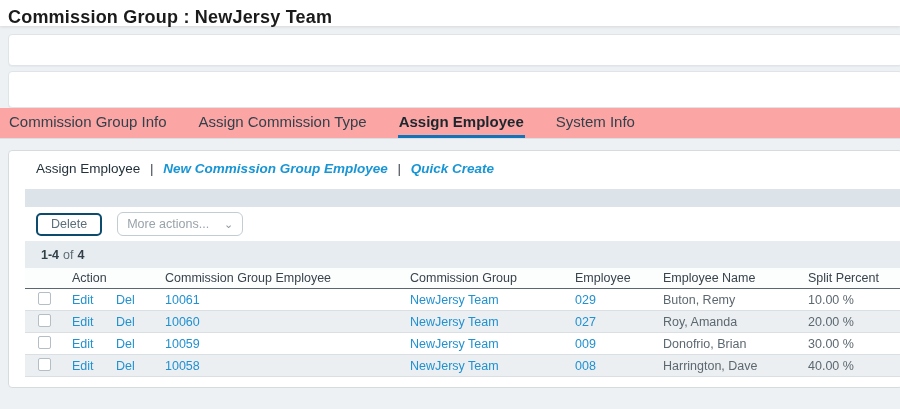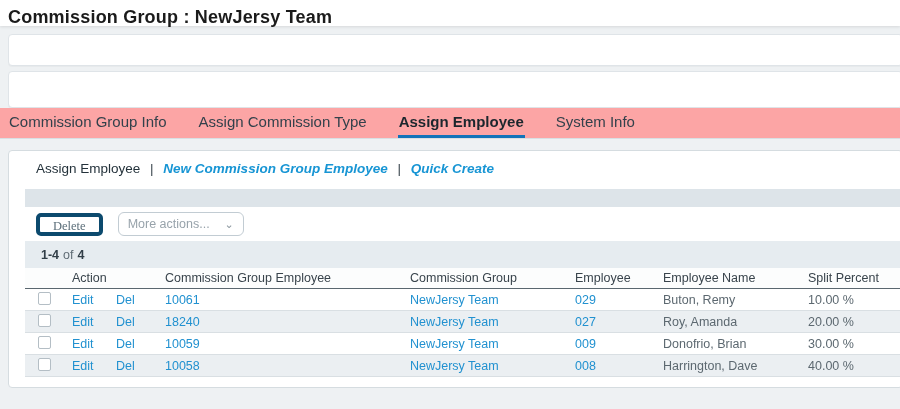--- a/index.html
+++ b/index.html
@@ -43,22 +43,22 @@
   }
   .subheader { padding:10px 0 0 27px; font-size:13.5px; }
   .subheader .sh-title { color:#24323b; }
   .subheader .sep { color:#3a464e; padding:0 6px; }
   .subheader a { color:#1795d4; font-weight:bold; text-decoration:none;font-style:italic; }
   
   .table-block { margin:13px 0 0 16px; }
   .top-strip { height:18px; background:#dde4e9; }
   .toolbar { background:#fff; height:34px; display:flex; align-items:center; padding-left:11px; }
   .btn-delete {
-    background:#fff; border:4px solid #0c4a6e; border-radius:5px;
-    color:#5b6e79; font-size:12.5px; font-family:Liberation Serif, serif;
+    background:#fff; border:2px solid #0c4a6e; border-radius:5px;
+    color:#5b6e79; font-size:12.5px; font-family:Liberation Sans, sans-serif;
     padding:2px 13px; height:23px; cursor:pointer;
   }
   .dd-more {
     margin-left:15px; width:126px; height:24px;
     border:1px solid #c2ccd3; border-radius:6px; background:#fff;
     display:flex; align-items:center; justify-content:space-between;
     padding:0 9px; color:#98a3ab; font-size:12.5px; cursor:pointer;
   }
   .dd-more .chev { font-size:11px; color:#8b979f; }
   .count-bar {
@@ -152,21 +152,21 @@
       <div>Buton, Remy</div>
       <div>10.00 %</div>
     </div>
 
     <div class="grid-row data-row alt">
       <div><span class="cb"></span></div>
       <div class="cell-action">
         <span class="lnk"><a href="#">Edit</a></span>
         <span class="lnk"><a href="#">Del</a></span>
       </div>
-      <div><a href="#">18240</a></div>
+      <div><a href="#">10060</a></div>
       <div><a href="#">NewJersy Team</a></div>
       <div><a href="#">027</a></div>
       <div>Roy, Amanda</div>
       <div>20.00 %</div>
     </div>
 
     <div class="grid-row data-row">
       <div><span class="cb"></span></div>
       <div class="cell-action">
         <span class="lnk"><a href="#">Edit</a></span>

